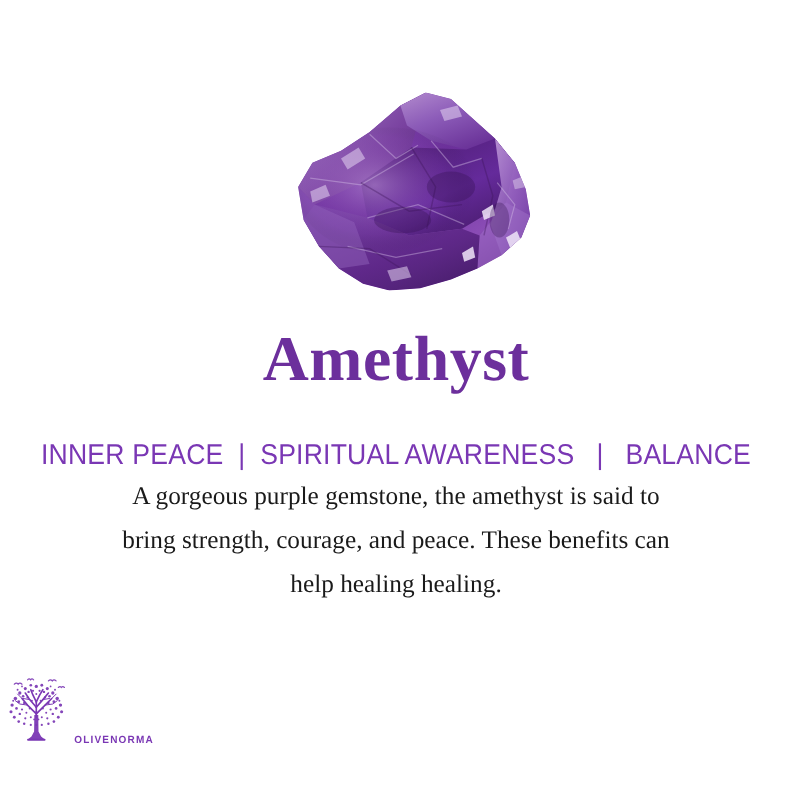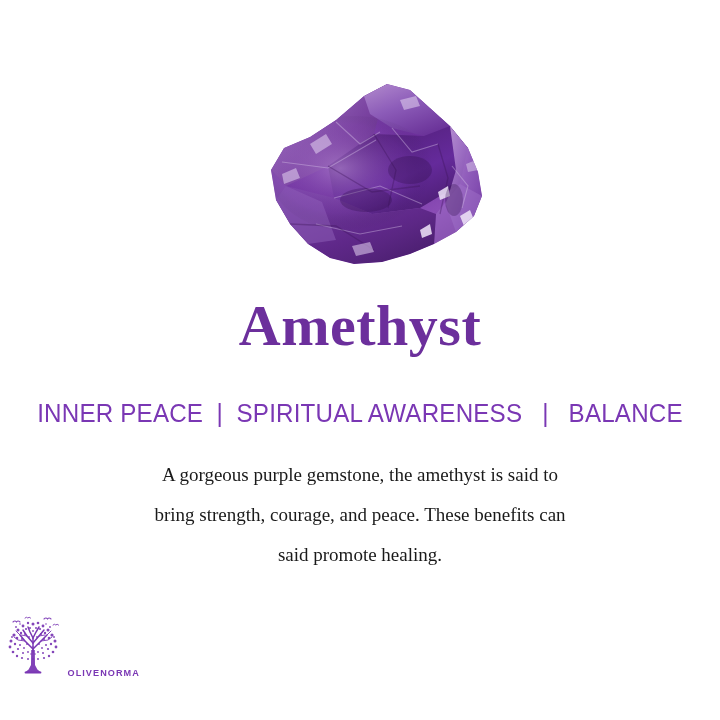--- a/index.html
+++ b/index.html
@@ -54,24 +54,24 @@
     white-space:nowrap;
     transform:scaleX(0.93);
     transform-origin:center top;
   }
   #subtitle .sep { padding:0 7px; color:#7a37b4; }
   #subtitle .sep.wide { padding:0 14px; }
 
   
   #body-copy {
     position:absolute;
-    top:455px; left:50px; width:620px;
+    top:431px; left:50px; width:620px;
     text-align:center;
     font-family:"Liberation Serif", serif;
-    font-size:19px;
+    font-size:23px;
     line-height:40px;
     color:#1a1a1a;
   }
 
   
   #brand {
     position:absolute;
     top:616px; left:0; width:720px;
     display:flex;
     align-items:flex-end;
@@ -208,21 +208,21 @@
     <span>INNER PEACE</span>
     <span class="sep">|</span>
     <span>SPIRITUAL AWARENESS</span>
     <span class="sep wide">|</span>
     <span>BALANCE</span>
   </div>
 
   <div id="body-copy">
     <div>A gorgeous purple gemstone, the amethyst is said to</div>
     <div>bring strength, courage, and peace. These benefits can</div>
-    <div>said promote healing.</div>
+    <div>help healing healing.</div>
   </div>
 
   <div id="brand">
     <svg id="tree-svg" viewBox="0 0 66 62" xmlns="http://www.w3.org/2000/svg">
       <g fill="#7a37b4">
 
         <path d="M31.2 34 L31.0 49 L28.6 53.5 L25.5 56.0 L40.5 56.0 L37.4 53.5 L35.0 49 L34.8 34 Z" opacity="0.95"></path>
         <rect x="24.6" y="55.6" width="16.8" height="1.9" rx="0.9"></rect>
 
         <g stroke="#7a37b4" stroke-width="1.5" fill="none" stroke-linecap="round">

